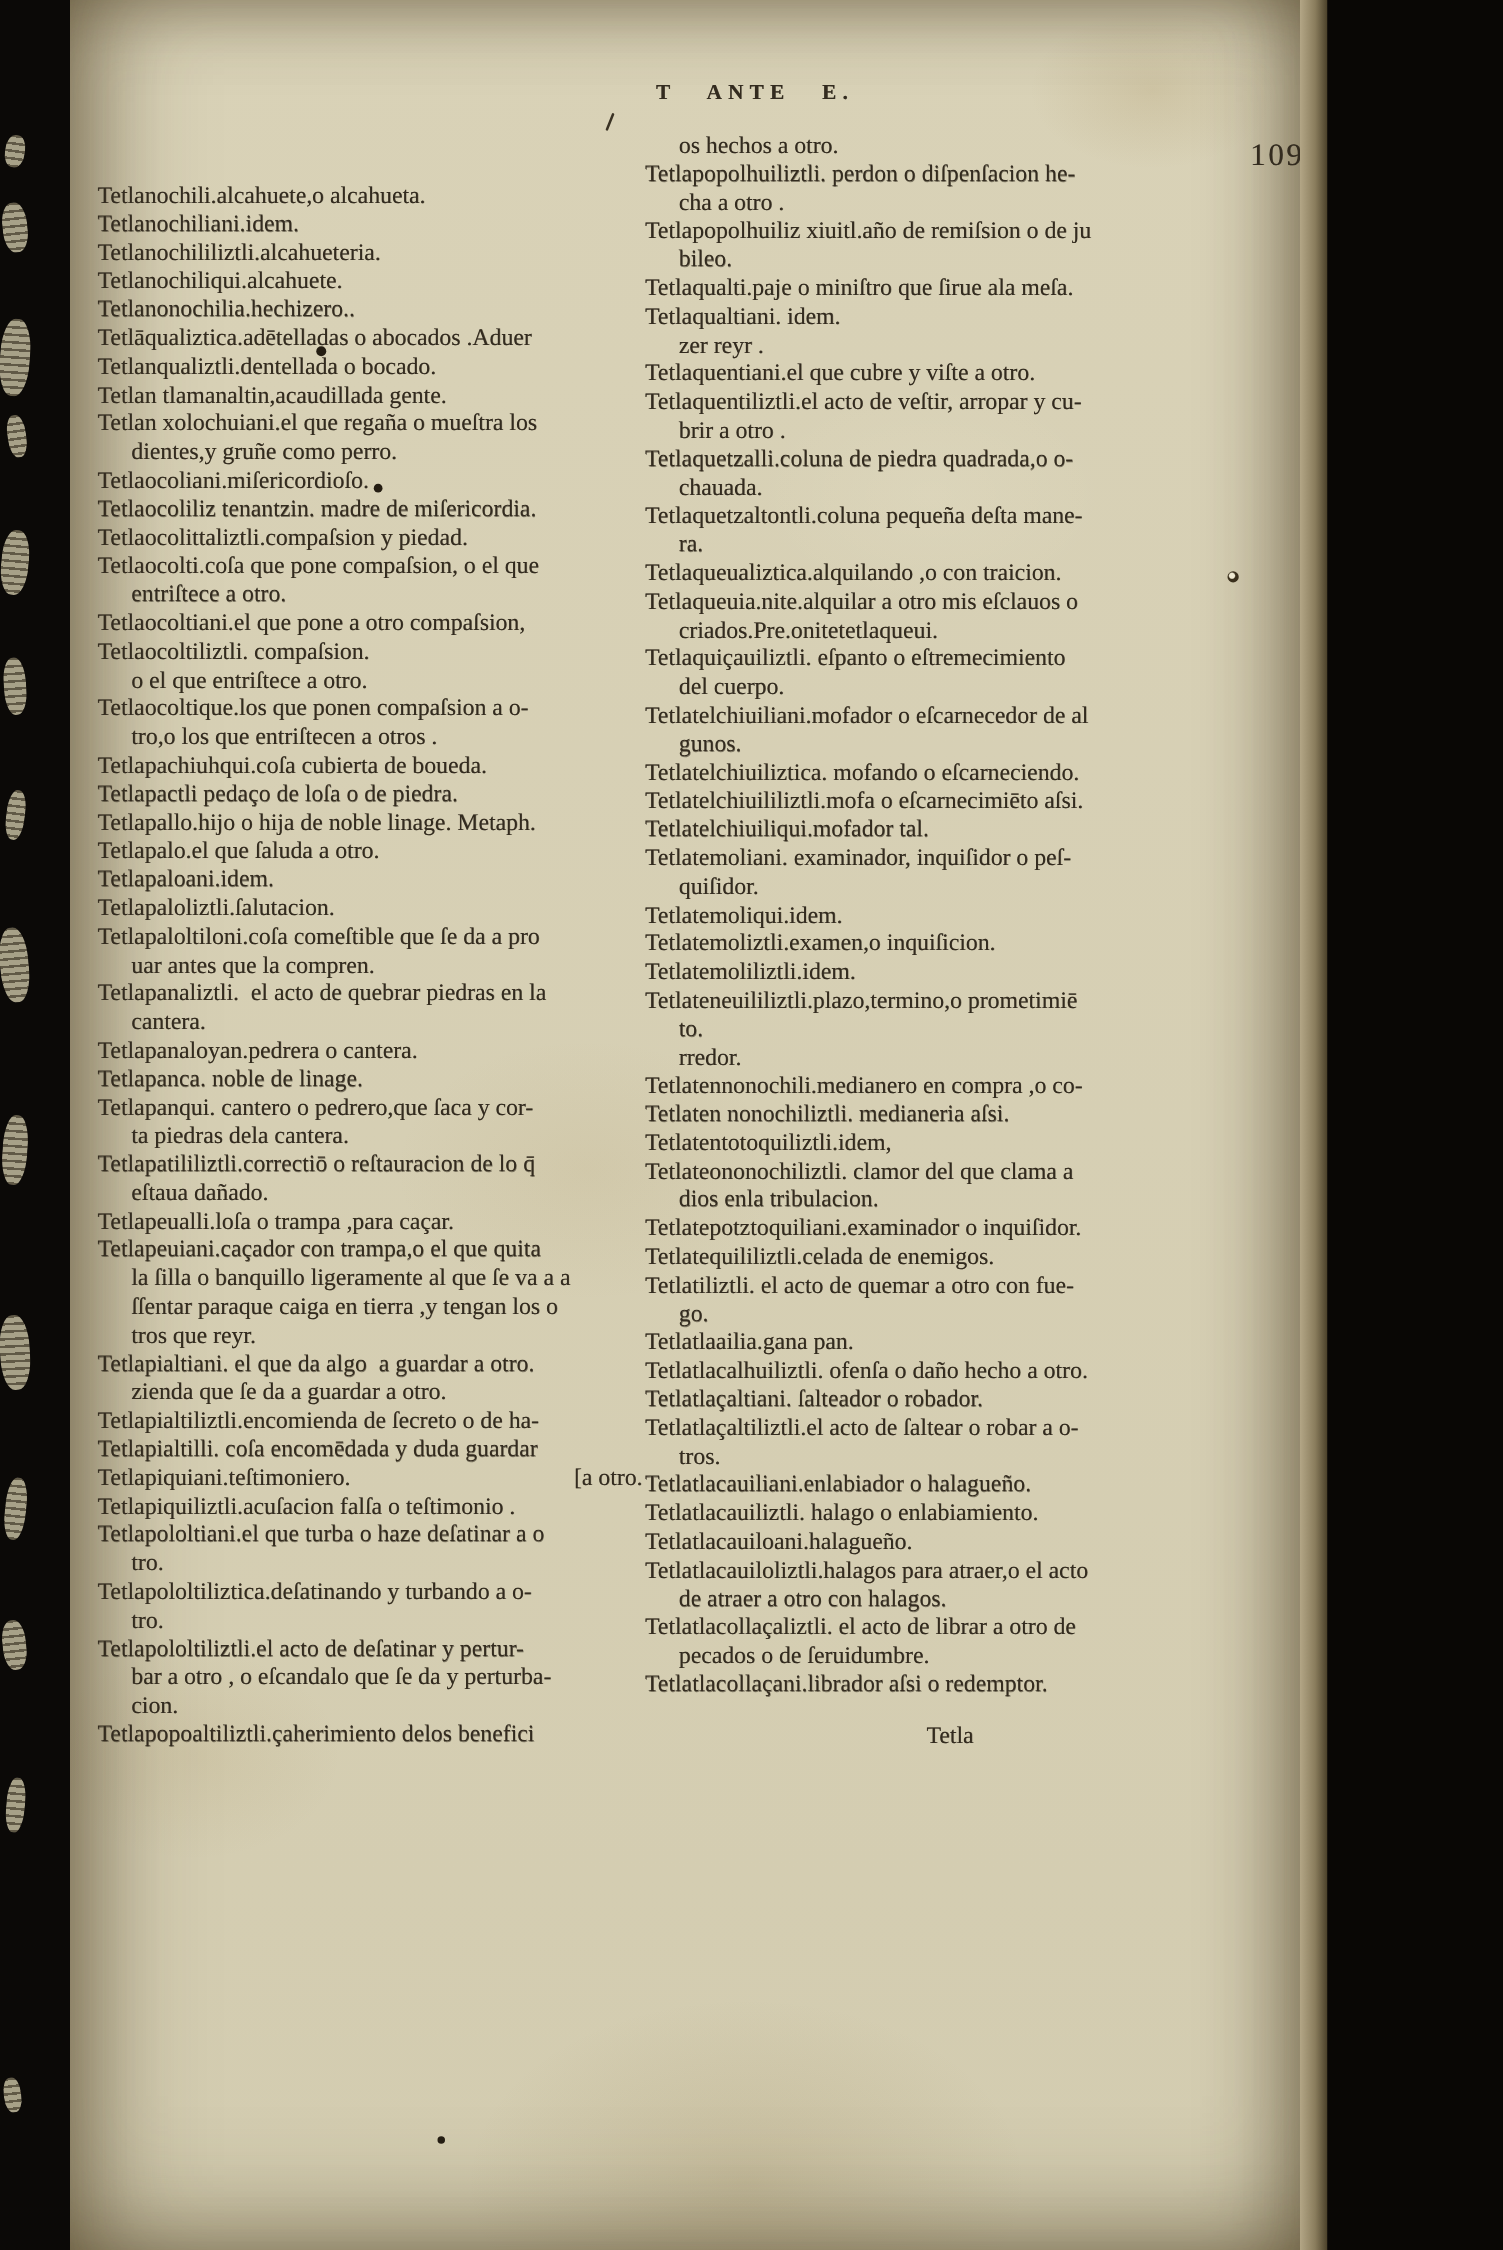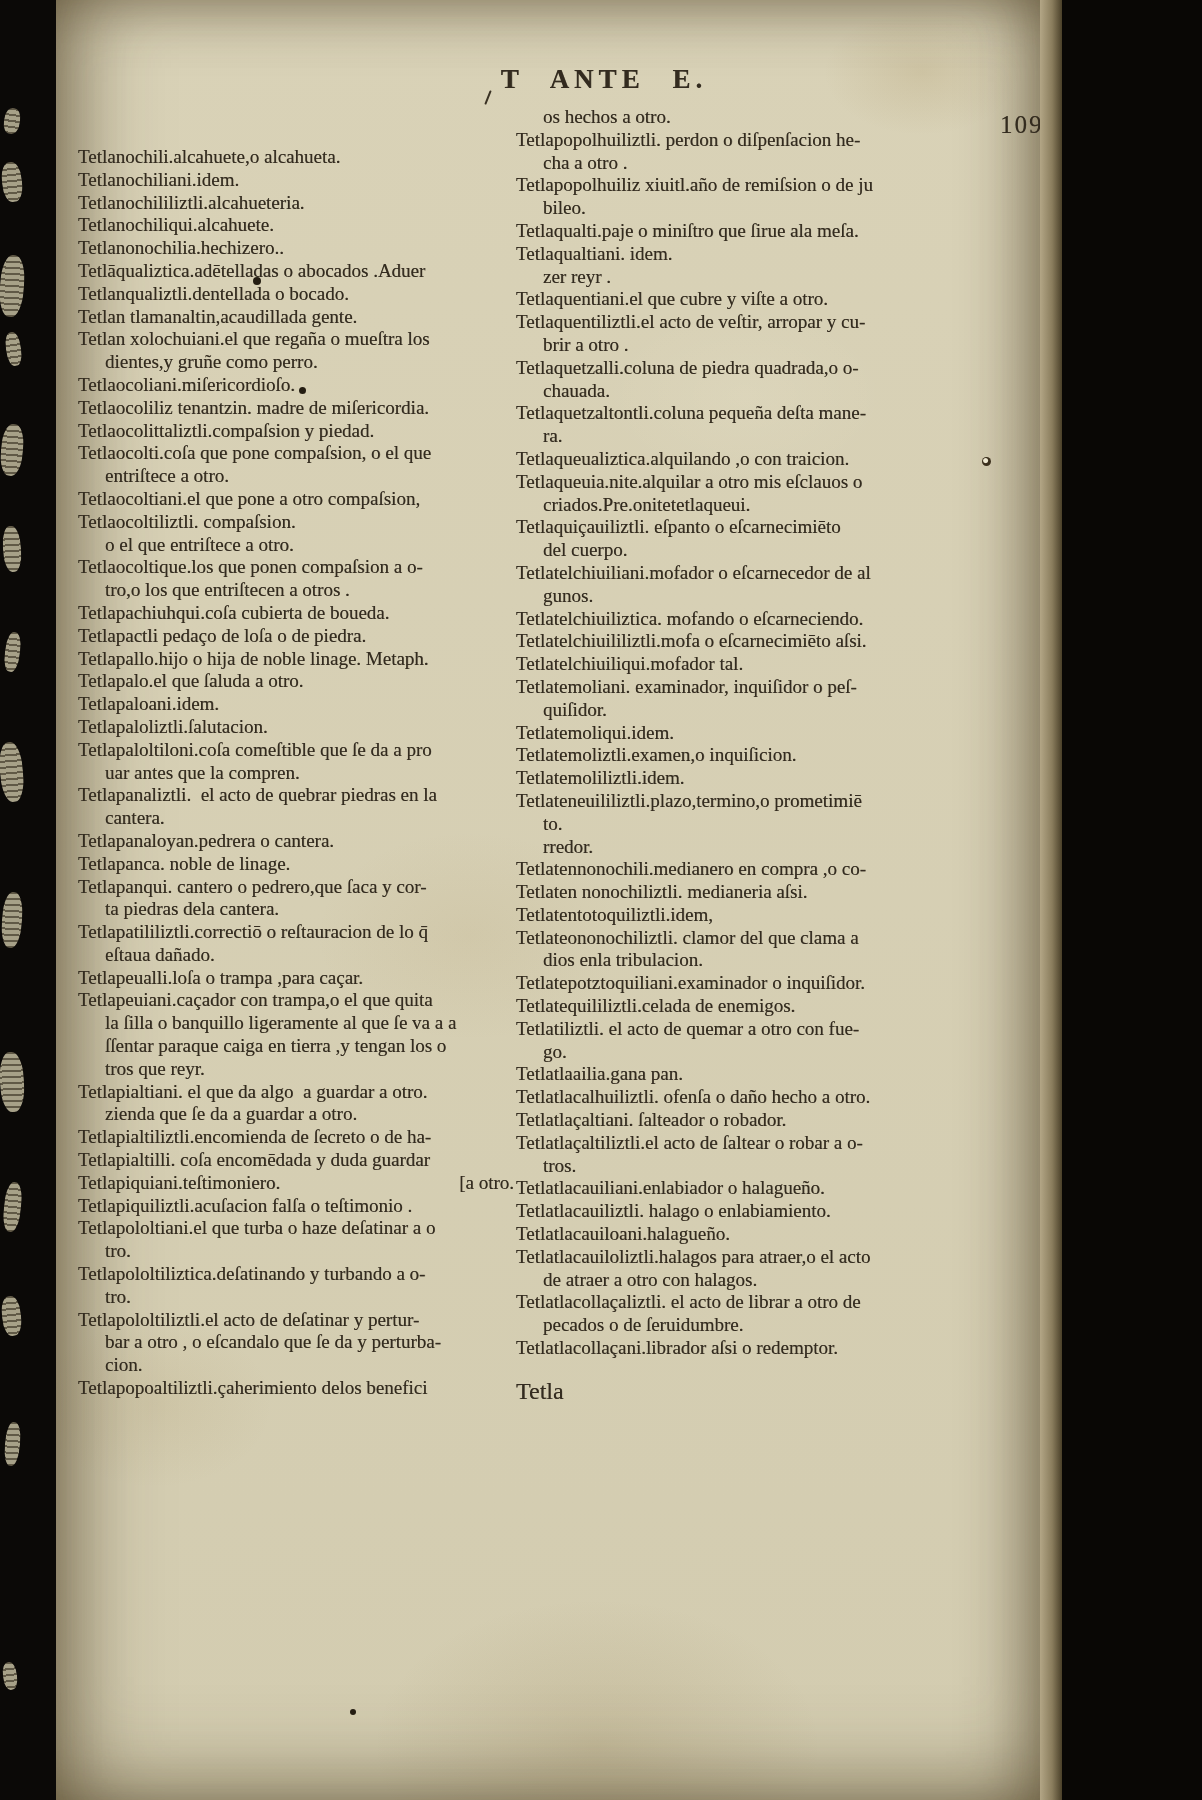--- a/index.html
+++ b/index.html
@@ -41,32 +41,32 @@
   .frag:nth-of-type(9){left:2px;top:892px;width:20px;height:56px;transform:rotate(4deg);}
   .frag:nth-of-type(10){left:0;top:1052px;width:24px;height:60px;transform:rotate(-3deg);}
   .frag:nth-of-type(11){left:4px;top:1182px;width:17px;height:50px;transform:rotate(6deg);}
   .frag:nth-of-type(12){left:2px;top:1296px;width:19px;height:40px;transform:rotate(-6deg);}
   .frag:nth-of-type(13){left:5px;top:1422px;width:15px;height:44px;transform:rotate(5deg);}
   .frag:nth-of-type(14){left:3px;top:1662px;width:14px;height:28px;transform:rotate(-7deg);}
 
   
   .ink{color:#332b1f;text-shadow:.3px .3px .5px rgba(51,43,31,.55);}
   .running-head{position:absolute;left:0;top:64px;width:100%;box-sizing:border-box;
-    padding-left:112px;text-align:center;font-size:27px;font-weight:bold;
+    padding-left:112px;text-align:center;font-size:17px;font-weight:bold;
     letter-spacing:5px;word-spacing:16px;}
   .folio{position:absolute;left:944px;top:70px;font-size:25px;letter-spacing:2px;margin-top:41px;}
 
   .col{position:absolute;top:106px;font-size:19px;line-height:22.8px;}
   .col-left{left:22px;width:436px;margin-top:40px;}   
   .col-right{left:460px;width:488px;} 
   .line{display:flex;white-space:pre;}
   .line.indent{padding-left:27px;}
   .push-right{margin-left:auto;}
   .catchword{position:absolute;left:460px;top:1378px;width:488px;
-    text-align:left;font-size:24px;}
+    text-align:center;font-size:19px;}
 
   
   .spot{position:absolute;border-radius:50%;background:#241d12;}
   .spot-a{left:197px;top:277px;width:8px;height:8px;}
   .spot-b{left:243px;top:387px;width:7px;height:7px;}
   .spot-c{left:294px;top:1709px;width:6px;height:6px;}
   .spot-d{left:926px;top:457px;width:9px;height:9px;
     background:radial-gradient(circle at 40% 40%, #efe9d2 0 2px, #3a2f1c 3px);}
   .slash{position:absolute;left:431px;top:90px;width:2px;height:15px;
     background:#3a3224;transform:rotate(22deg);border-radius:2px;}
@@ -166,21 +166,21 @@
         <div class="line"><span>Tetlaquentiani.el que cubre y viſte a otro.</span></div>
         <div class="line"><span>Tetlaquentiliztli.el acto de veſtir, arropar y cu-</span></div>
         <div class="line indent"><span>brir a otro .</span></div>
         <div class="line"><span>Tetlaquetzalli.coluna de piedra quadrada,o o-</span></div>
         <div class="line indent"><span>chauada.</span></div>
         <div class="line"><span>Tetlaquetzaltontli.coluna pequeña deſta mane-</span></div>
         <div class="line indent"><span>ra.</span></div>
         <div class="line"><span>Tetlaqueualiztica.alquilando ,o con traicion.</span></div>
         <div class="line"><span>Tetlaqueuia.nite.alquilar a otro mis eſclauos o</span></div>
         <div class="line indent"><span>criados.Pre.onitetetlaqueui.</span></div>
-        <div class="line"><span>Tetlaquiçauiliztli. eſpanto o eſcarnecimiēto</span></div>
+        <div class="line"><span>Tetlaquiçauiliztli. eſpanto o eſtremecimiento</span></div>
         <div class="line indent"><span>del cuerpo.</span></div>
         <div class="line"><span>Tetlatelchiuiliani.mofador o eſcarnecedor de al</span></div>
         <div class="line indent"><span>gunos.</span></div>
         <div class="line"><span>Tetlatelchiuiliztica. mofando o eſcarneciendo.</span></div>
         <div class="line"><span>Tetlatelchiuililiztli.mofa o eſcarnecimiēto aſsi.</span></div>
         <div class="line"><span>Tetlatelchiuiliqui.mofador tal.</span></div>
         <div class="line"><span>Tetlatemoliani. examinador, inquiſidor o peſ-</span></div>
         <div class="line indent"><span>quiſidor.</span></div>
         <div class="line"><span>Tetlatemoliqui.idem.</span></div>
         <div class="line"><span>Tetlatemoliztli.examen,o inquiſicion.</span></div>

